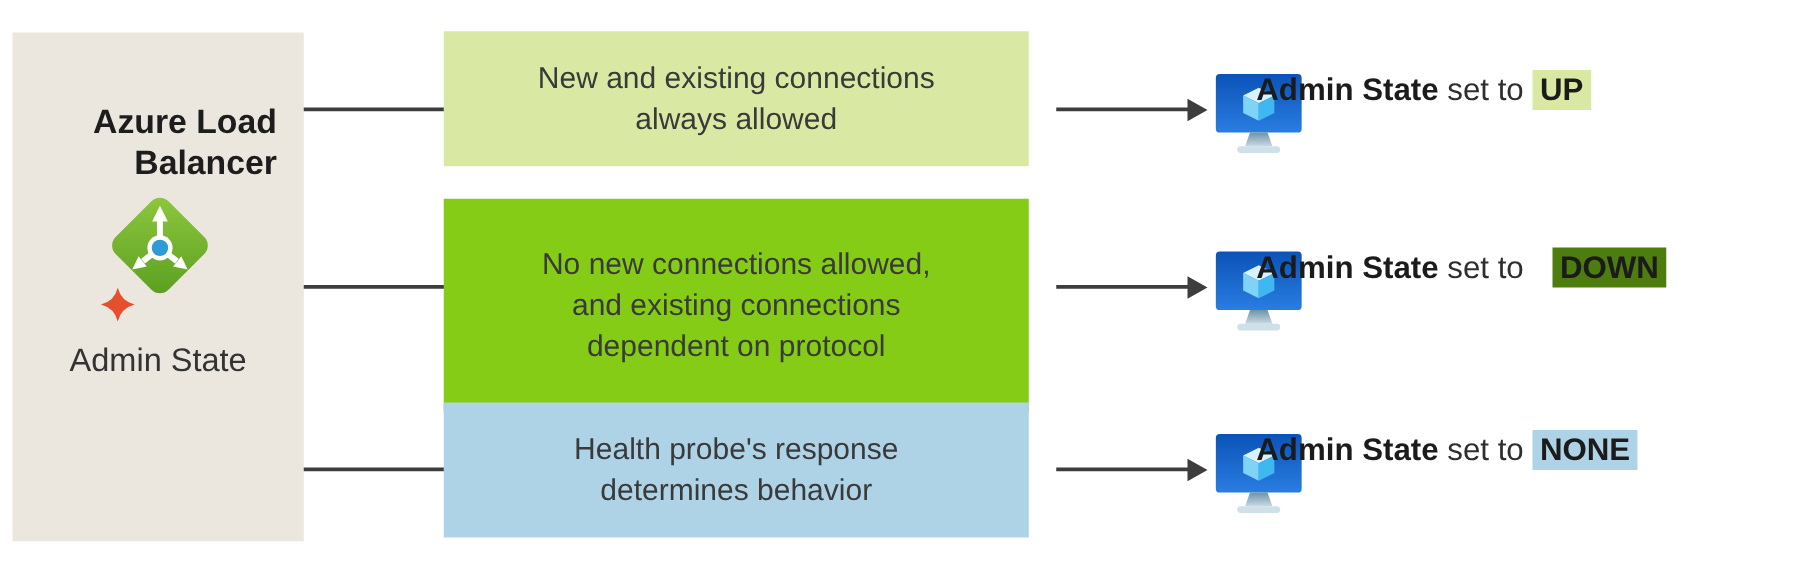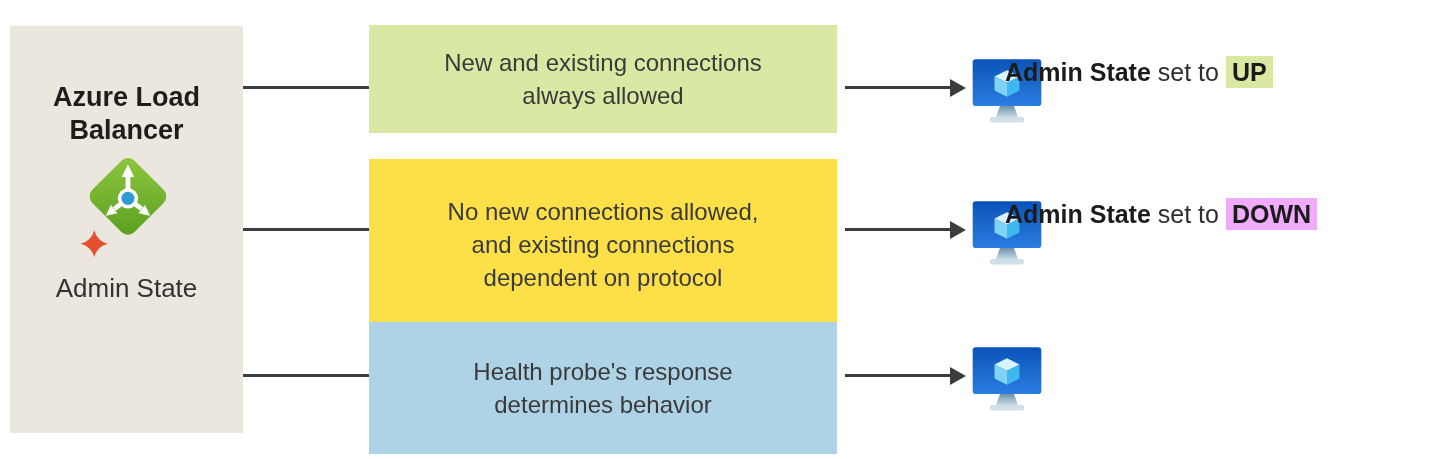--- a/index.html
+++ b/index.html
@@ -3,33 +3,33 @@
 <meta charset="utf-8">
 <style>
   * { margin:0; padding:0; box-sizing:border-box; }
   html,body { background:#ffffff; }
   body { font-family:"Liberation Sans", sans-serif; }
   .canvas { position:relative; width:1439px; height:459px; background:#ffffff; overflow:hidden; }
 
   
   .panel { position:absolute; left:10px; top:26px; width:233px; height:407px;
            background:#ECE7DE; display:flex; flex-direction:column; align-items:center; }
-  .panel-title { margin-top:55px; width:190px; text-align:center;
+  .panel-title { margin-top:55px; width:190px; text-align:right;
                  font-size:27px; font-weight:bold; color:#1d1d1d; line-height:33px; }
   .lb-icon { margin-top:6px; width:108px; height:108px; }
   .panel-label { margin-top:12px; font-size:26px; color:#333333; }
 
   
-  .flow-box { position:absolute; left:369px; width:468px;
+  .flow-box { position:absolute; left:355px; width:468px;
               display:flex; align-items:center; justify-content:center;
               text-align:center; font-size:24px; color:#3a3a3a; line-height:33px;
               white-space:pre-line; }
   .box-0 { top:25px;  height:108px; background:#D9E9A3; }
-  .box-1 { top:159px; height:171px; background:#fde047; }
-  .box-2 { top:322px; height:132px; background:#AFD3E6; }
+  .box-1 { top:159px; height:171px; background:#84cc16; }
+  .box-2 { top:322px; height:108px; background:#AFD3E6; }
 
   
   .line { position:absolute; height:3px; background:#3D3D3D; }
   .lline { left:243px; width:134px; }
   .lline-0 { top:86px; } .lline-1 { top:228px; } .lline-2 { top:374px; }
   .rline { left:845px; width:106px; }
   .rline-0 { top:86px; } .rline-1 { top:228px; } .rline-2 { top:374px; }
   .arrowhead { position:absolute; left:950px; width:0; height:0;
                border-left:16px solid #3D3D3D;
                border-top:9px solid transparent; border-bottom:9px solid transparent; }
@@ -39,21 +39,21 @@
   .vm-icon { position:absolute; left:968px; width:78px; height:78px; }
   .vm-0 { top:53px; } .vm-1 { top:195px; } .vm-2 { top:341px; }
 
   
   .vm-caption { position:absolute; left:1005px; font-size:25px; color:#2e2e2e; line-height:32px; }
   .cap-0 { top:56px; } .cap-1 { top:198px; } .cap-2 { top:344px; }
   .vm-line1 { white-space:pre; }
   .bold { font-weight:bold; color:#1b1b1b; }
   .hl { font-weight:bold; color:#1b1b1b; padding:2px 6px; }
   .hl-0 { background:#D9E9A3; }
-  .hl-1 { background:#f0abfc; }
+  .hl-1 { background:#4d7c0f;margin-left:16px; }
   .hl-2 { background:#AFD3E6; }
 
   .defs-holder { position:absolute; width:0; height:0; }
 </style>
 </head>
 <body>
 
 <svg class="defs-holder" aria-hidden="true">
   <defs>
     <linearGradient id="lbGrad" x1="0" y1="0" x2="1" y2="1">
@@ -136,15 +136,16 @@
   <div class="arrowhead ah-2"></div>
   <svg class="vm-icon vm-2" viewBox="0 0 100 100">
     <rect x="6" y="8" width="88" height="60" rx="4" fill="url(#vmScreen)"></rect>
     <polygon points="50,22 66,30 50,38 34,30" fill="#D8F2FF"></polygon>
     <polygon points="34,30 50,38 50,56 34,48" fill="#7FD3F7"></polygon>
     <polygon points="66,30 50,38 50,56 66,48" fill="#3FB7F0"></polygon>
     <polygon points="41,68 59,68 64,82 36,82" fill="url(#vmStand)"></polygon>
     <rect x="28" y="82" width="44" height="7" rx="3.5" fill="#CFE0E8"></rect>
   </svg>
   <div class="vm-caption cap-2">
+    <div class="vm-line1"><span class="bold">Admin State</span><span> set to </span><span class="hl hl-2">NONE</span></div>
   </div>
 
 </div>
 
 </body></html>

